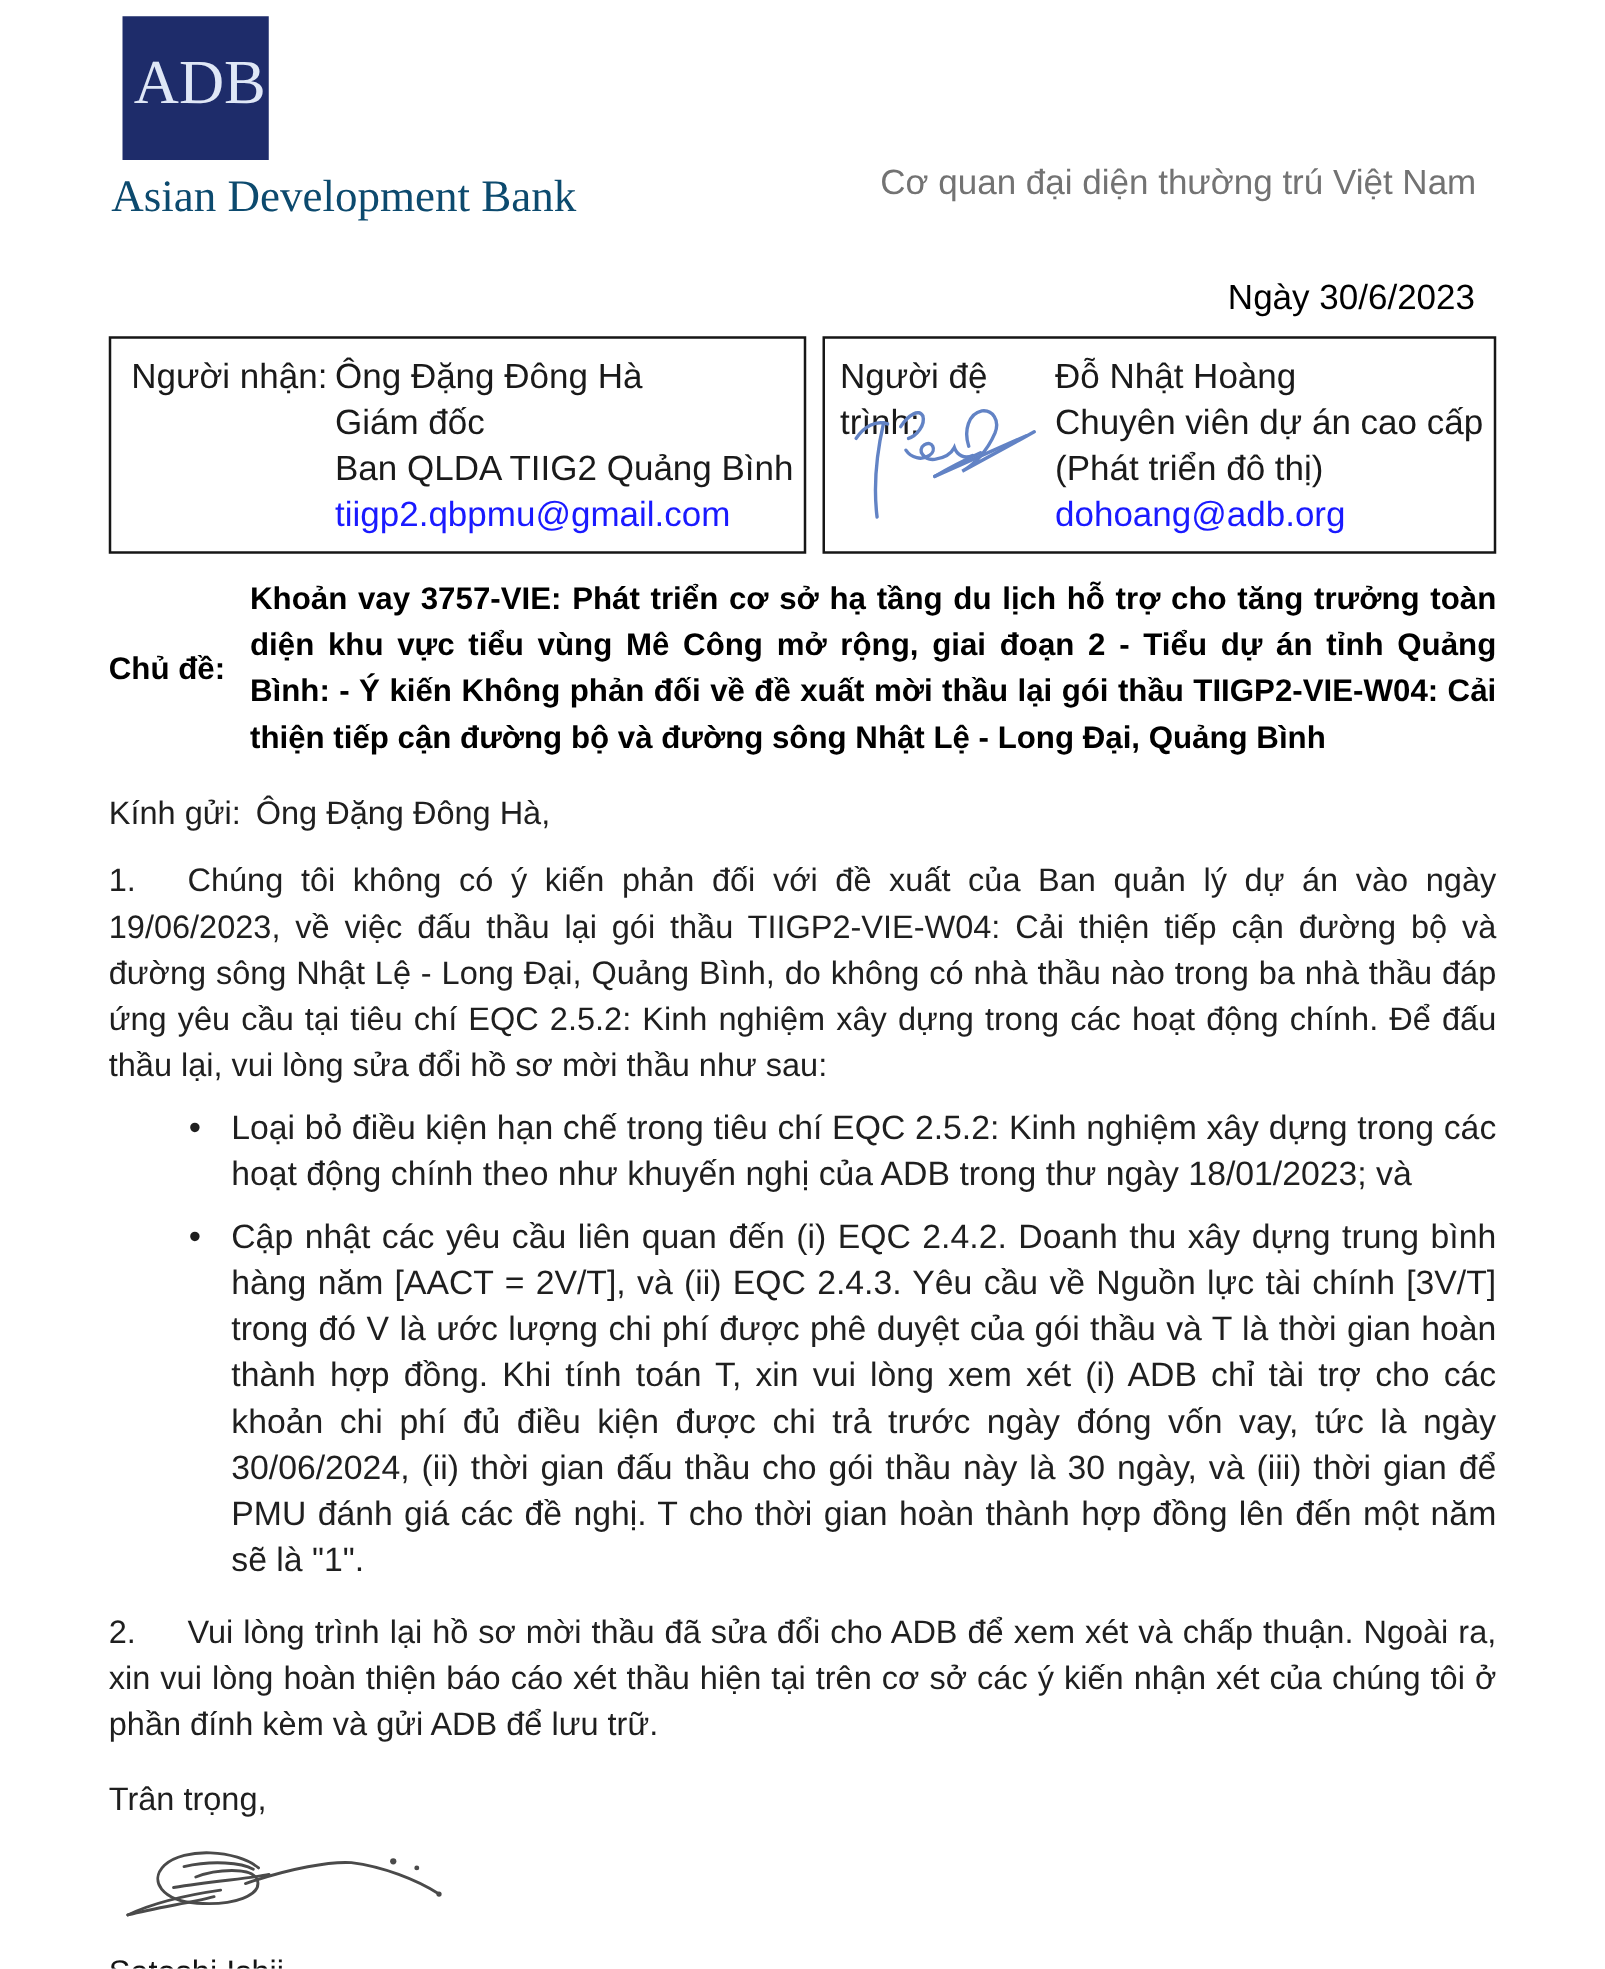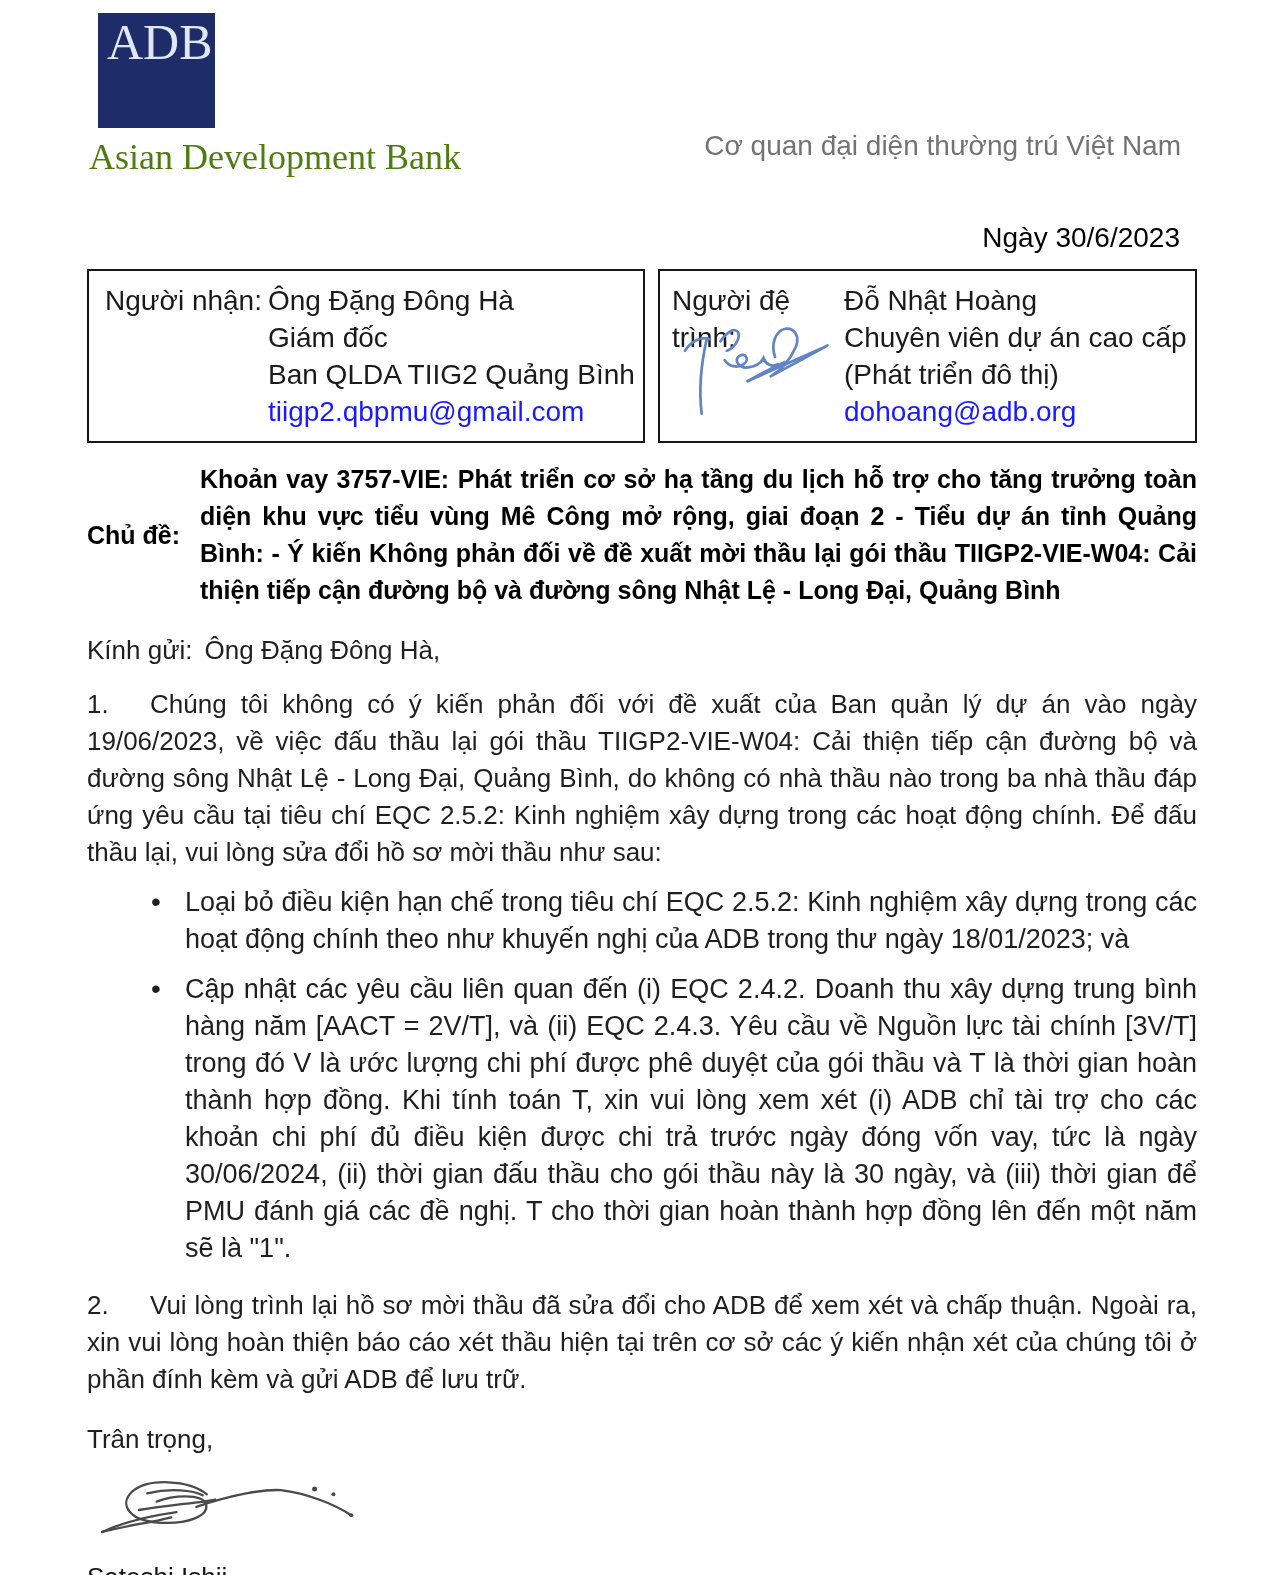--- a/index.html
+++ b/index.html
@@ -14,27 +14,27 @@
     overflow:hidden;
   }
   
   .header-row { display:flex; justify-content:space-between; align-items:flex-end; }
   .logo {
     width:117px; height:115px;
     background:#1e2c6a;
     color:#dfe7f6;
     font-family:"Liberation Serif", serif;
     font-size:50px;
-    display:flex; align-items:flex-start;
+    display:flex; align-items:center;
     padding:0 0 12px 9px;
     margin-left:11px;
   }
   .org-name {
     font-family:"Liberation Serif", serif;
-    font-size:36px; color:#4d7c0f;
+    font-size:36px; color:#0c4a6e;
     margin-top:8px; margin-left:2px;
   }
   .office-title {
     font-weight:normal; font-size:28px; color:#737373;
     padding-bottom:16px; padding-right:16px;
   }
   .date-line {
     text-align:right; font-size:28px; color:#000000;
     margin-top:44px; padding-right:17px;
   }

